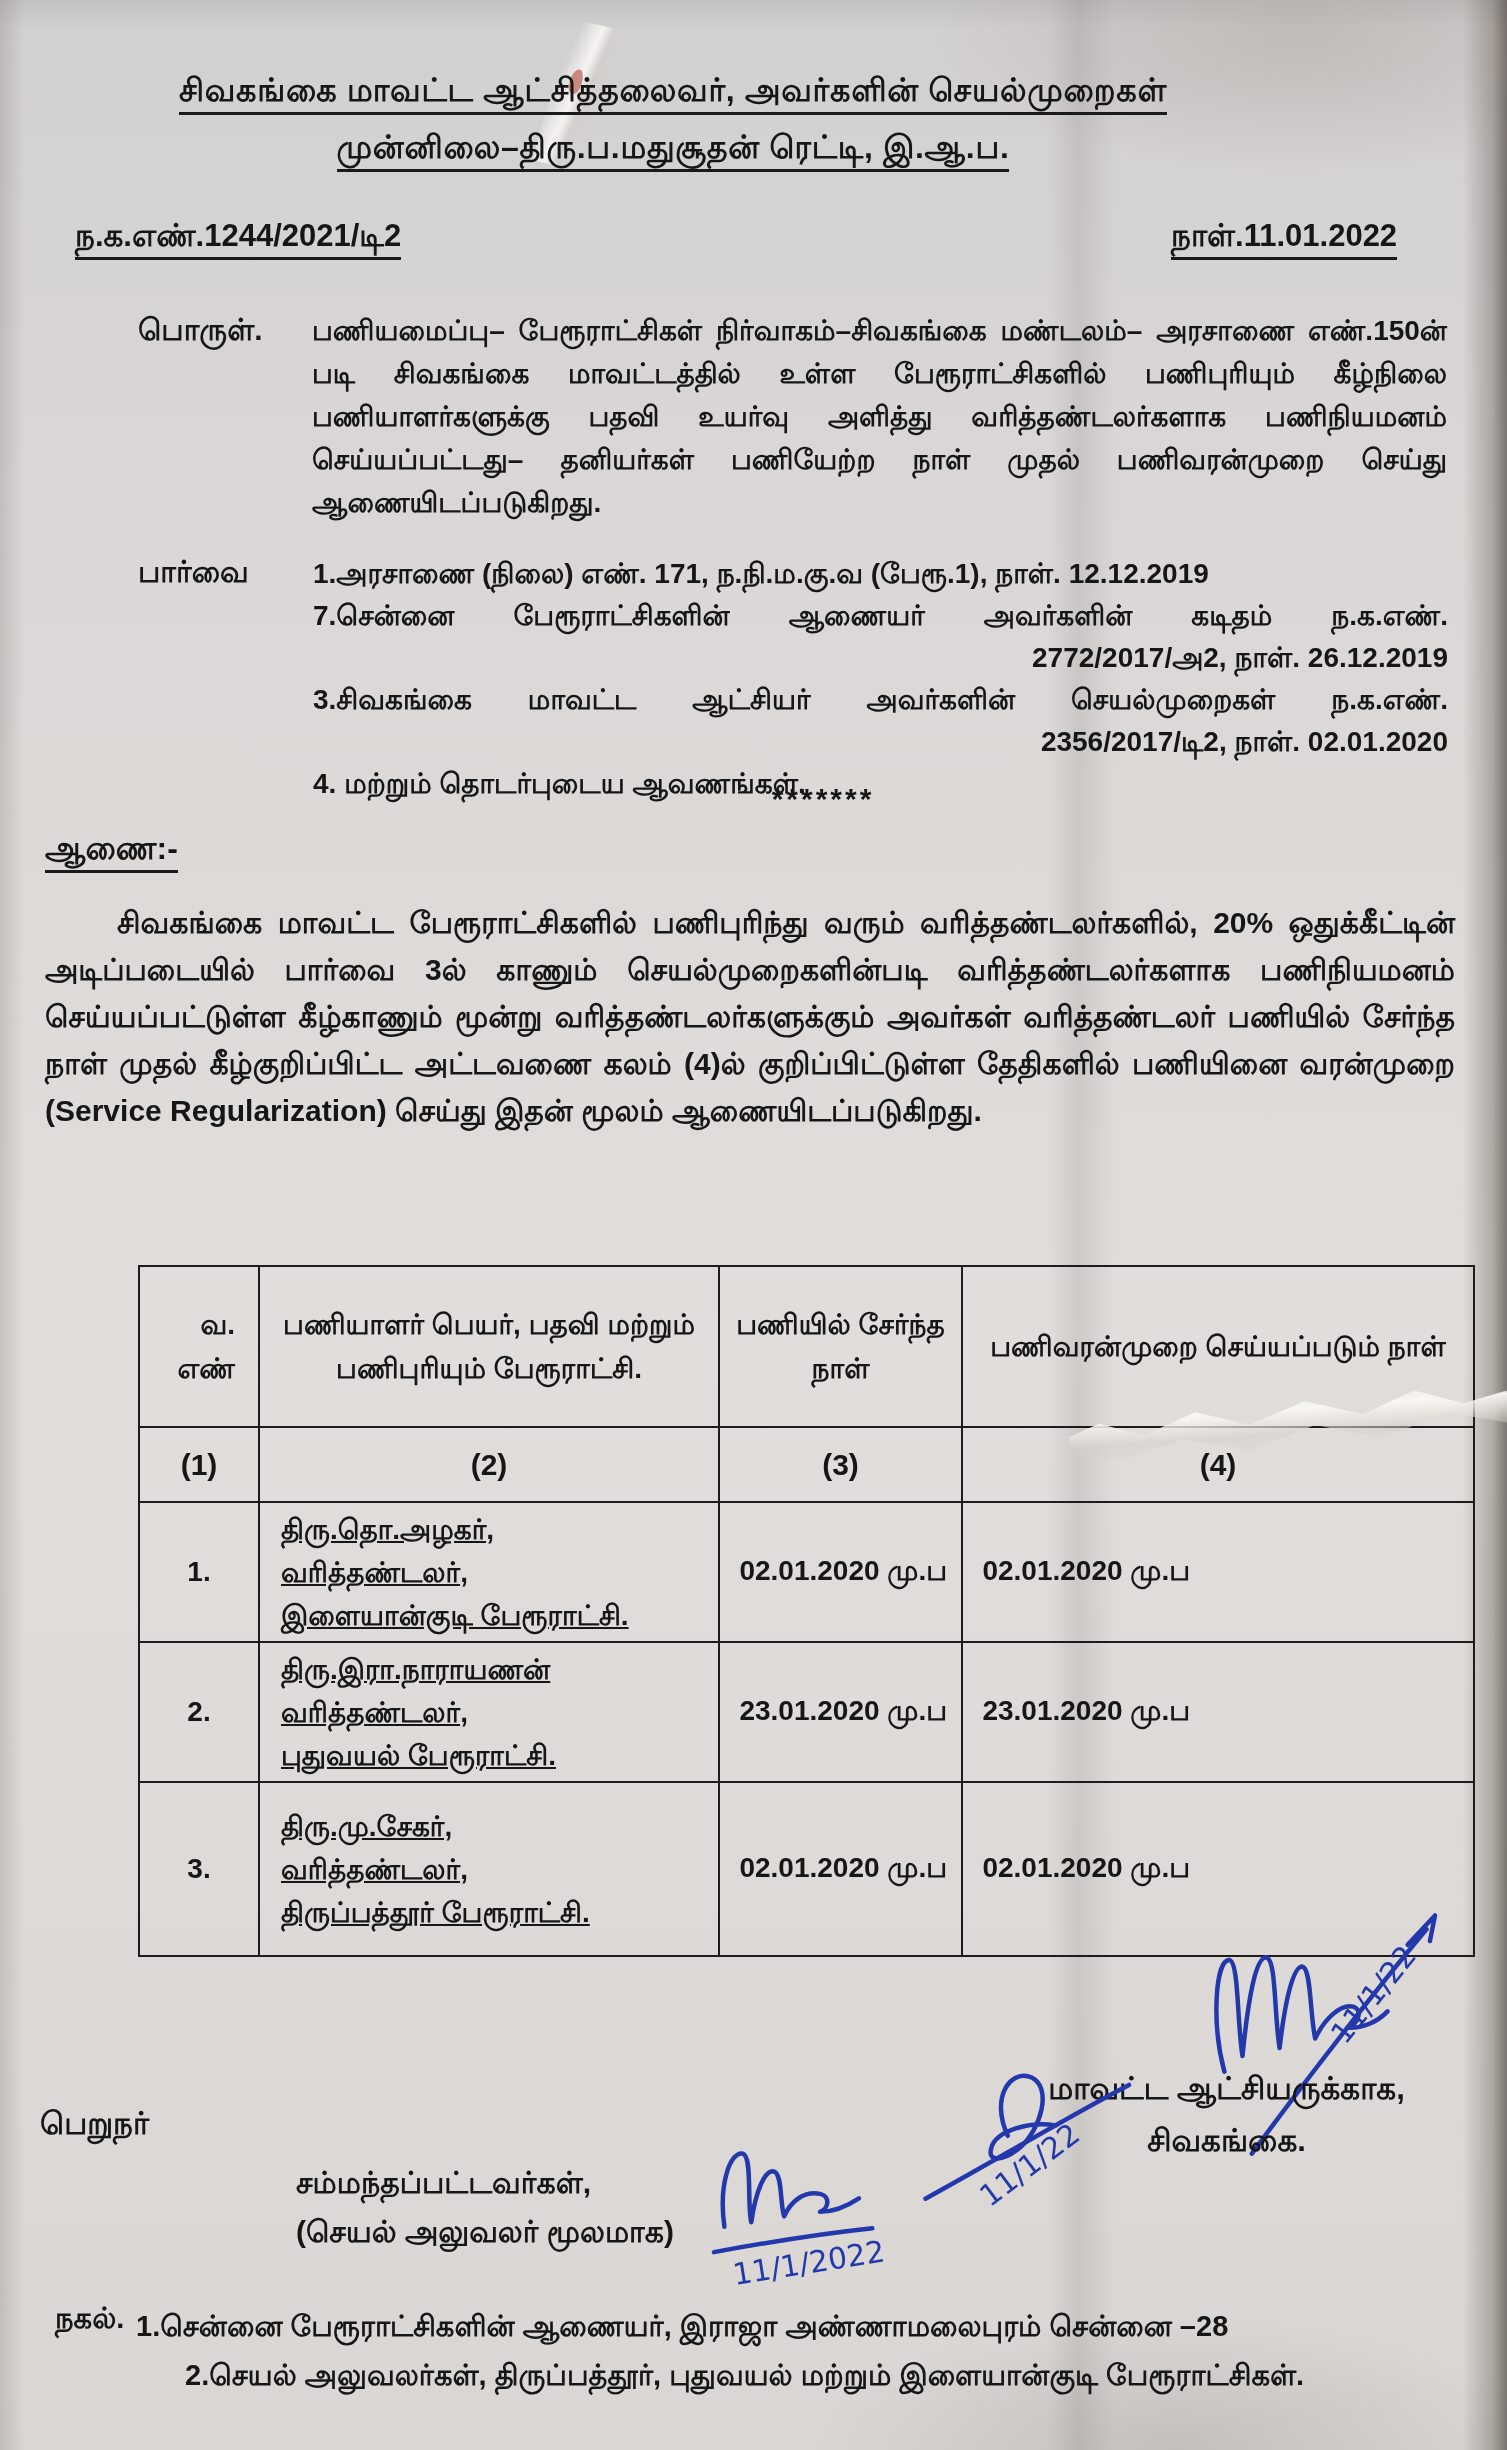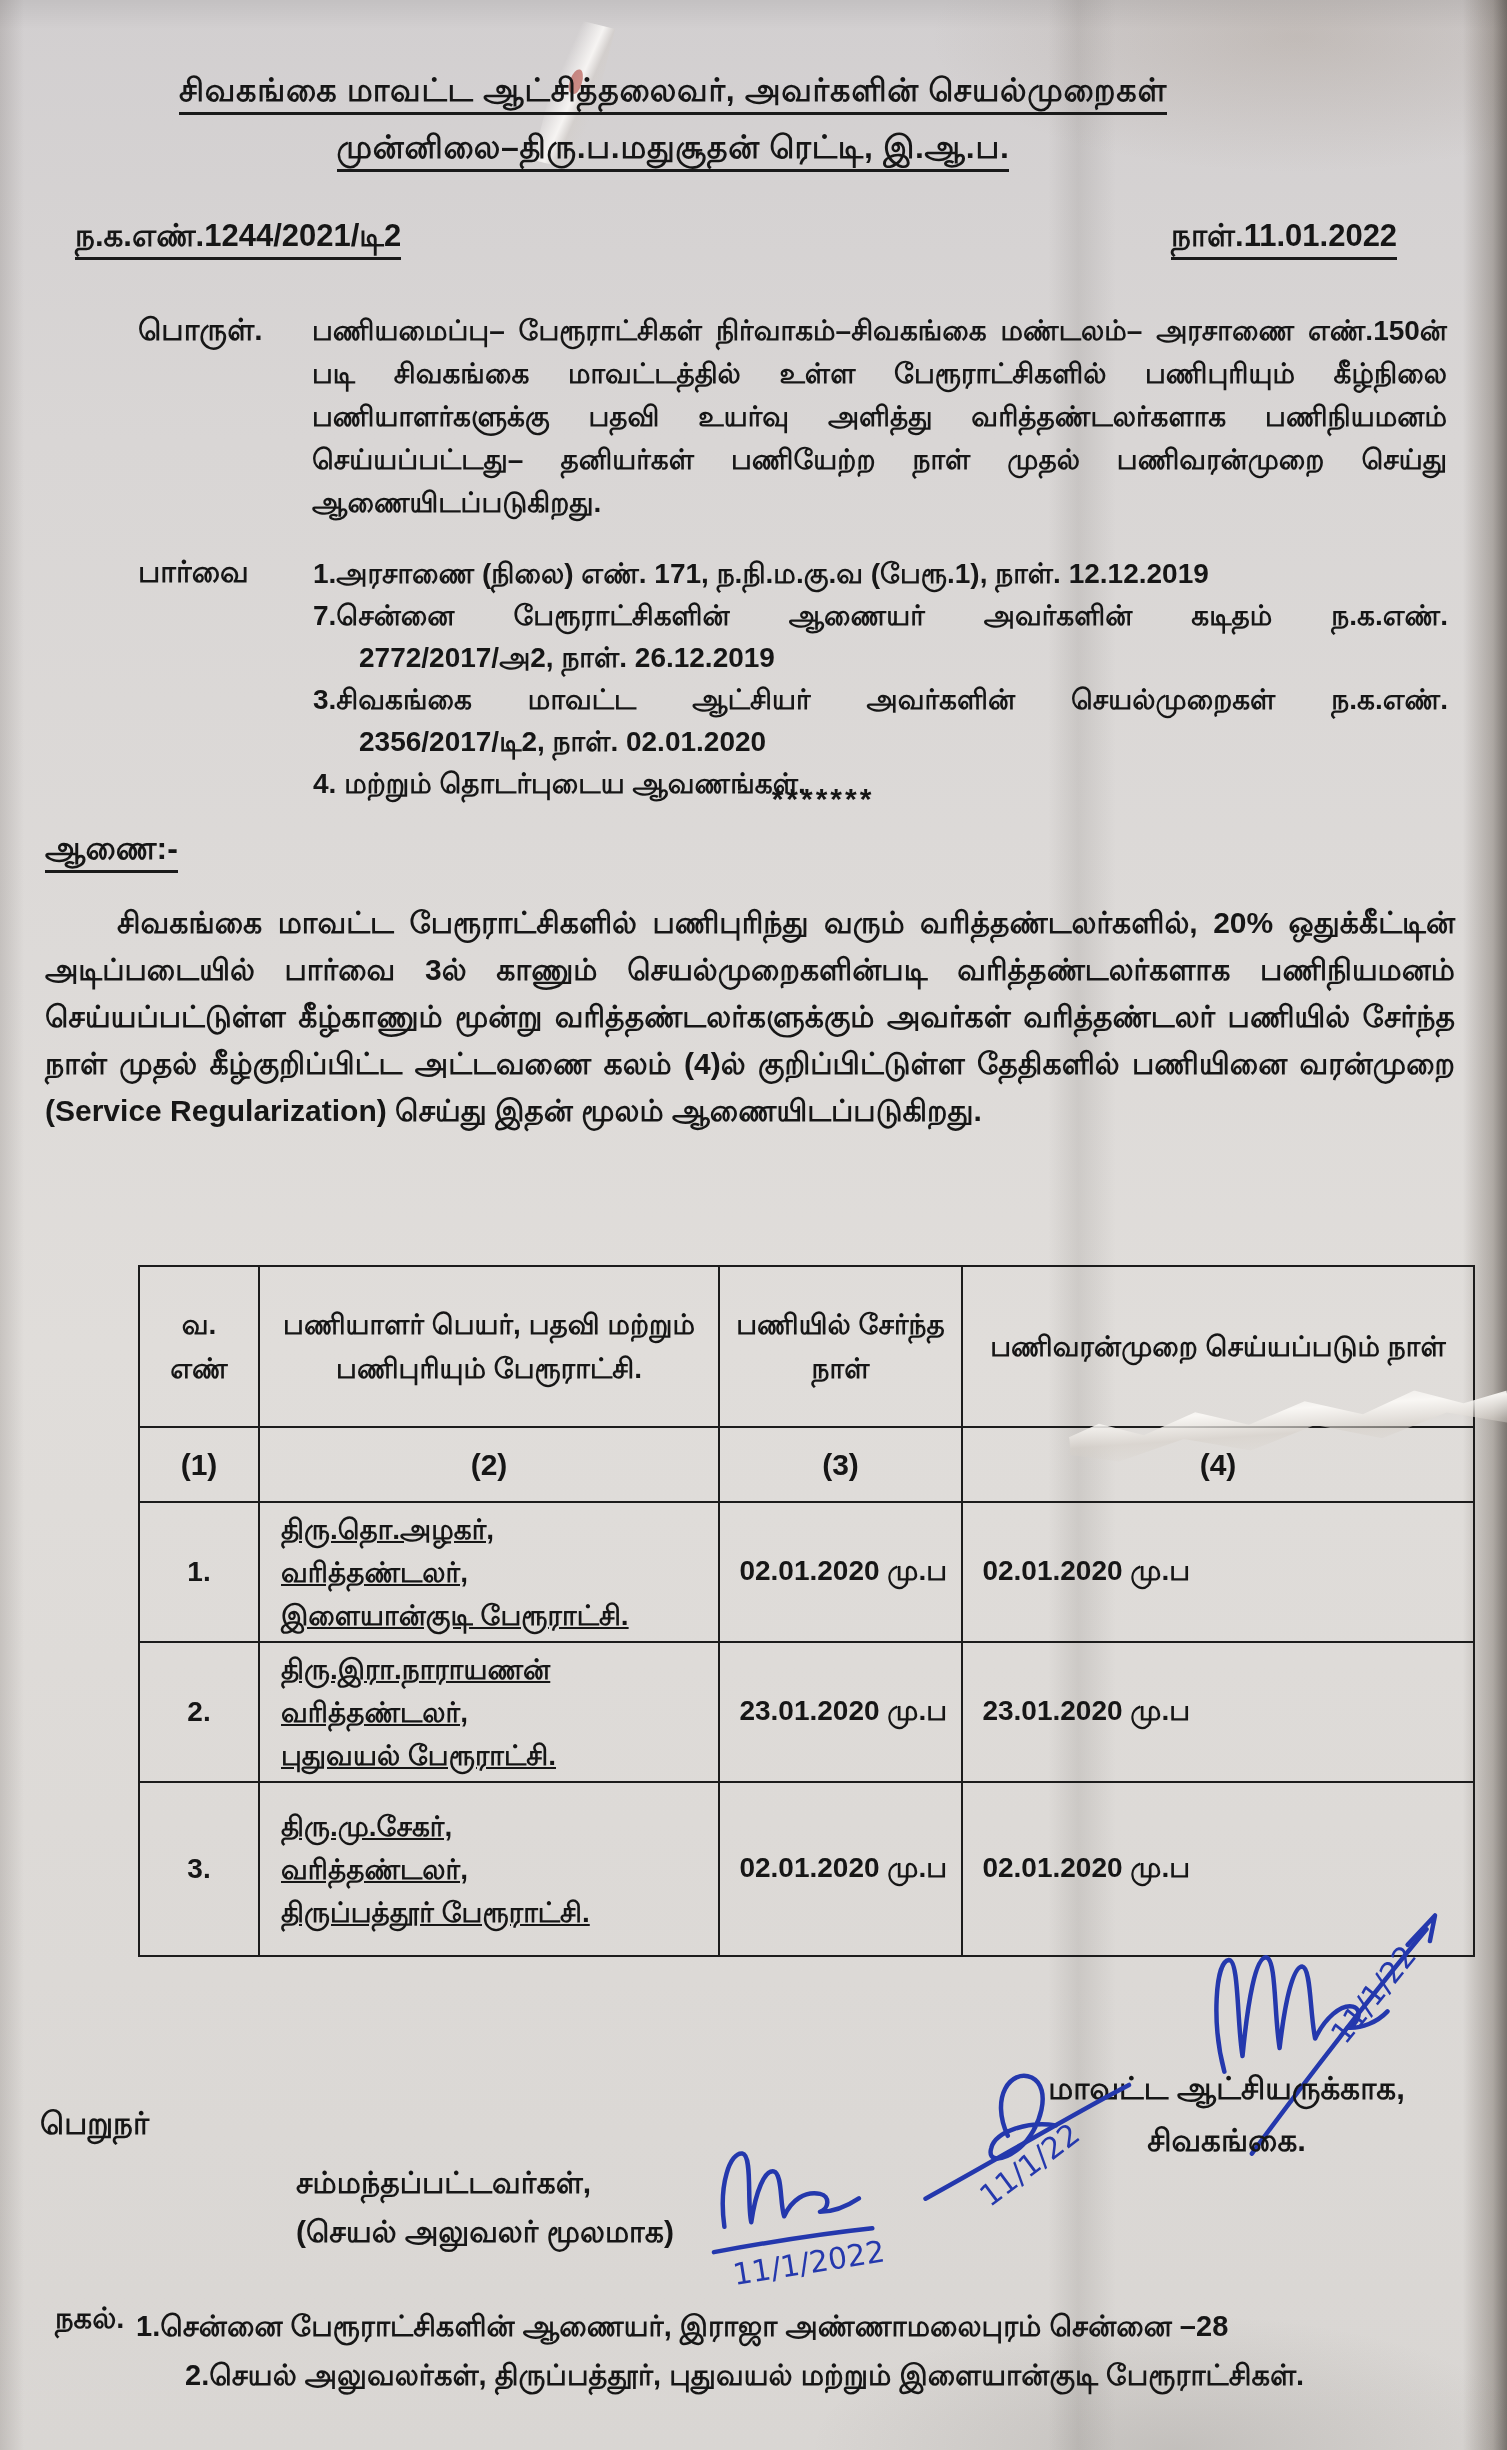--- a/index.html
+++ b/index.html
@@ -26,21 +26,21 @@
   .jline{text-align:justify; text-align-last:justify;}
 
   .hdr{left:0; width:1346px; text-align:center; font-size:32px; letter-spacing:0.7px;}
   .meta{font-size:31px;}
 
   .subject-label{left:138px; top:313px; font-size:30px;}
   .subject-text{left:312px; top:309px; width:1135px; font-size:28px; line-height:43px;}
 
   .ref-label{left:138px; top:555px; font-size:30px;}
   .ref-list{left:313px; top:553px; width:1135px; font-size:28px; line-height:42px;}
-  .ref-cont{padding-left:46px;}
+  .ref-cont{padding-left:46px;text-align:right;}
   .stars{left:479px; top:782px; width:688px; text-align:center; font-size:30px; letter-spacing:3px;}
 
   .order-label{left:45px; top:830px; font-size:32px;}
   .order-text{left:45px; top:899px; width:1410px; font-size:30px; line-height:47px; text-indent:72px;}
 
   table.gov{border-collapse:collapse; table-layout:fixed; width:1335px; height:672px; background:transparent;}
   table.gov td{border:2.6px solid #1c1c1c; vertical-align:middle; overflow:hidden;}
   td.th{text-align:center; font-size:28px; line-height:44px; padding:3px 12px;}
   td.cn{text-align:center; font-size:30px;}
   td.sno{text-align:center; font-size:28px;}
@@ -129,21 +129,21 @@
     <table class="gov">
       <colgroup>
         <col style="width:120px">
           <col style="width:460px">
           <col style="width:243px">
           <col style="width:512px">
       </colgroup>
       <tbody>
           <tr style="height:161px">
         <td class="th">
-              <div style="width:72px;margin:0 auto;">வ. எண்</div>
+              <div style="width:72px;margin:0 auto;text-align:right;">வ. எண்</div>
             </td>
         <td class="th">பணியாளர் பெயர், பதவி மற்றும் பணிபுரியும் பேரூராட்சி.</td>
         <td class="th">பணியில் சேர்ந்த நாள்</td>
         <td class="th">பணிவரன்முறை செய்யப்படும் நாள்</td>
       </tr>
       <tr style="height:75px">
         <td class="cn">(1)</td>
         <td class="cn">(2)</td>
         <td class="cn">(3)</td>
         <td class="cn">(4)</td>

